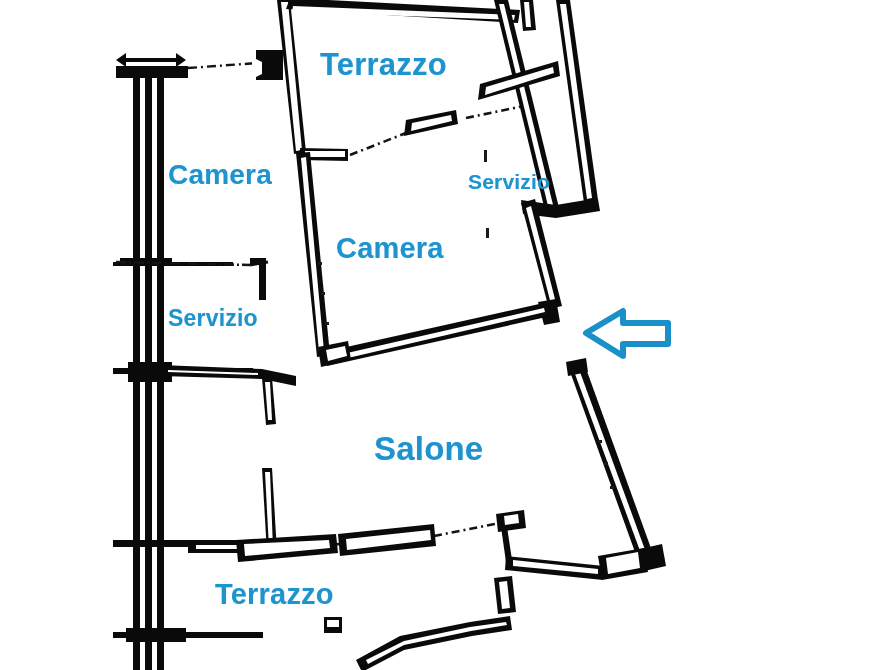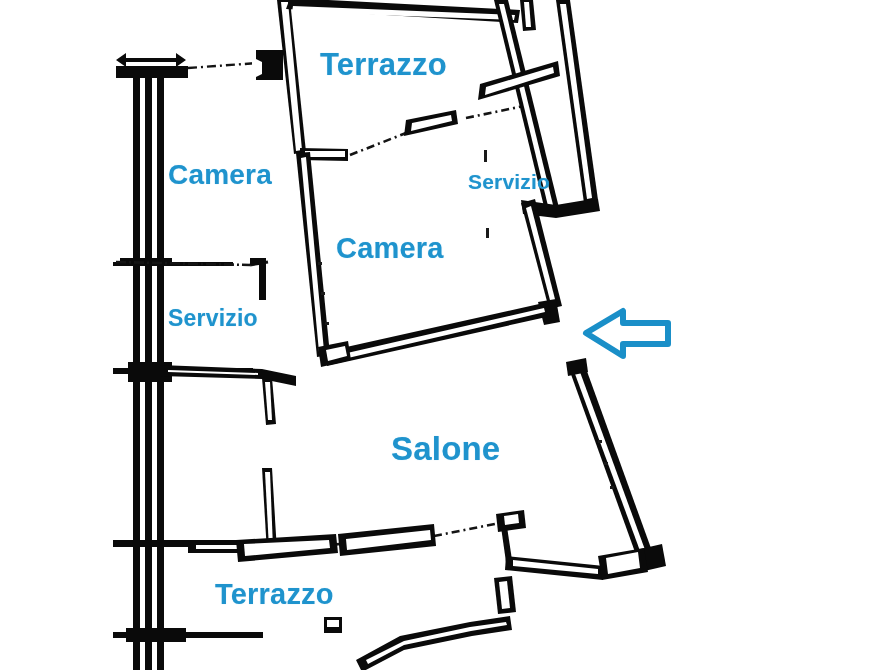--- a/index.html
+++ b/index.html
@@ -36,21 +36,21 @@
     letter-spacing: 0.2px;
     text-shadow: 0 0 1px rgba(120, 200, 235, 0.55);
     -webkit-font-smoothing: antialiased;
   }
   .lbl-terrazzo-top { left: 320px; top: 47px;  font-size: 31px; }
   .lbl-camera-top   { left: 168px; top: 159px; font-size: 28px; }
   .lbl-servizio-top { left: 468px; top: 170px; font-size: 21px; }
   .lbl-camera-mid   { left: 336px; top: 232px; font-size: 29px; }
   .lbl-servizio-mid { left: 168px; top: 305px; font-size: 23px; }
   .lbl-cucina       { left: 162px; top: 432px; font-size: 29px; }
-  .lbl-salone       { left: 391px; top: 430px; font-size: 33px; }
+  .lbl-salone       { left: 374px; top: 430px; font-size: 33px; }
   .lbl-terrazzo-bot { left: 215px; top: 578px; font-size: 29px; }
 </style>
 </head>
 <body>
 
 <div id="plan-root">
 
   <svg id="plan-svg" viewBox="0 0 893 670">
 
     <g fill="#0a0a0a">

